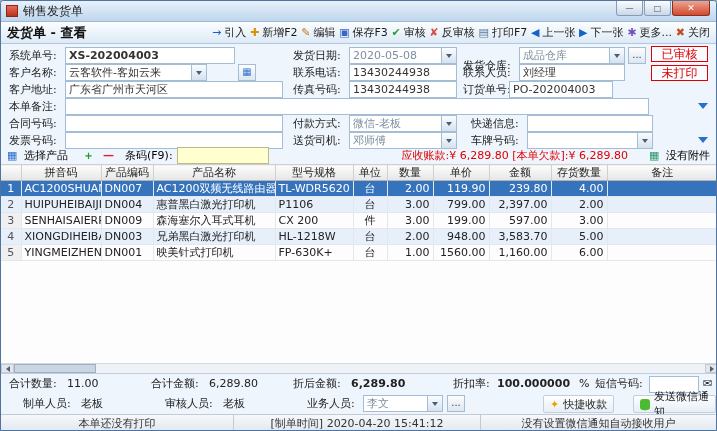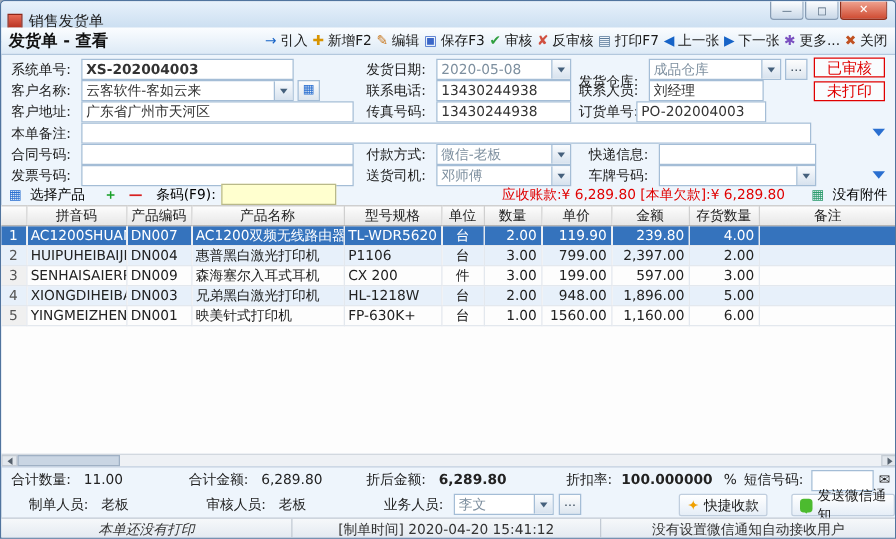--- a/index.html
+++ b/index.html
@@ -4,21 +4,21 @@
 <style>
   * { box-sizing:border-box; margin:0; padding:0; }
   html,body { background:#9aa7b8; }
   body { font-family:"DejaVu Sans","Liberation Sans",sans-serif; }
   .window { position:relative; width:717px; height:431px; background:#eef5fc;
             border:1px solid #50749e; border-radius:4px 4px 0 0; overflow:hidden; }
 
   
   .titlebar { position:absolute; top:0; left:0; right:0; height:21px;
               background:linear-gradient(#e7f1fb,#bed6ec); border-bottom:1px solid #9db8d4;
-              display:flex; align-items:center; padding:16px 5px; }
+              display:flex; align-items:center; padding:4px 5px; }
   .appicon { width:12px; height:12px; background:linear-gradient(#e86a55,#b83322); border:1px solid #8e2517; margin-right:5px; }
   .wtitle { font-size:12px; color:#1c1c1c; }
   .winbtns { position:absolute; top:0; right:6px; display:flex; }
   .winbtn { width:27px; height:15px; margin-left:1px; border:1px solid #879cb4; border-top:none;
             border-radius:0 0 3px 3px; background:linear-gradient(#fcfdfe,#c9d8e8);
             display:flex; align-items:center; justify-content:center; font-size:8px; color:#42586e; }
   .winbtn.close { width:38px; background:linear-gradient(#f0a390,#cf4b32); border-color:#8e2d1a; color:#fff; font-size:9px; }
 
   
   .toolbar { position:absolute; top:21px; left:0; right:0; height:22px;
@@ -102,21 +102,21 @@
   .wxic { width:12px; height:11px; background:#4cbb2f; border-radius:3px; position:relative; }
   .wxic::after { content:""; position:absolute; left:2px; bottom:-4px;
                  border:3px solid transparent; border-top:4px solid #4cbb2f; }
   .smsic { color:#e07818; font-size:12px; line-height:19px; }
 
   
   .statusbar { position:absolute; top:413px; left:0; right:0; height:18px;
                background:linear-gradient(#f6f8fa,#e1e8f0); border-top:1px solid #c2cad4;
                display:flex; font-size:11px; color:#333; }
   .scell { display:flex; align-items:center; justify-content:center; white-space:nowrap; }
-  .scell.c1 { width:232px;font-style:italic; }
+  .scell.c1 { width:232px; }
   .scell.c2 { width:248px; border-left:1px solid #c2cad4; border-right:1px solid #c2cad4; }
   .scell.c3 { flex:1; }
 </style>
 </head>
 <body>
 
 <div class="window">
 
   <div class="titlebar">
     <span class="appicon"></span>
@@ -199,31 +199,31 @@
     <div class="fld combo" style="left:518px;top:3px;width:106px">
       <span class="val dim">成品仓库</span>
       <span class="cbtn">
           <span class="arrdn"></span>
         </span>
     </div>
     <div class="mini" style="left:627px;top:3px">...</div>
     <div class="badge" style="left:650px;top:2px">已审核</div>
 
     <span class="flabel" style="left:8px;top:20px">客户名称:</span>
-    <div class="fld combo" style="left:64px;top:20px;width:170px">
+    <div class="fld combo" style="left:64px;top:20px;width:142px">
       <span class="val">云客软件-客如云来</span>
       <span class="cbtn">
           <span class="arrdn"></span>
         </span>
     </div>
     <div class="mini" style="left:237px;top:20px;color:#2a6fd0">▦</div>
     <span class="flabel" style="left:292px;top:20px">联系电话:</span>
     <div class="fld" style="left:348px;top:20px;width:108px">13430244938</div>
     <span class="flabel" style="left:462px;top:20px">联系人员:</span>
-    <div class="fld" style="left:518px;top:20px;width:92px">刘经理</div>
+    <div class="fld" style="left:518px;top:20px;width:106px">刘经理</div>
     <div class="badge" style="left:650px;top:21px">未打印</div>
 
     <span class="flabel" style="left:8px;top:37px">客户地址:</span>
     <div class="fld" style="left:64px;top:37px;width:218px">广东省广州市天河区</div>
     <span class="flabel" style="left:292px;top:37px">传真号码:</span>
     <div class="fld" style="left:348px;top:37px;width:108px">13430244938</div>
     <span class="flabel" style="left:462px;top:37px">订货单号:</span>
     <div class="fld" style="left:508px;top:37px;width:104px">PO-202004003</div>
 
     <span class="flabel" style="left:8px;top:54px">本单备注:</span>
@@ -336,21 +336,21 @@
           </tr>
           <tr>
             <td>4</td>
             <td>XIONGDIHEIBA</td>
             <td>DN003</td>
             <td>兄弟黑白激光打印机</td>
             <td>HL-1218W</td>
             <td>台</td>
             <td>2.00</td>
             <td>948.00</td>
-            <td>1,896.00</td>
+            <td>3,583.70</td>
             <td>5.00</td>
             <td></td>
           </tr>
           <tr>
             <td>5</td>
             <td>YINGMEIZHENS</td>
             <td>DN001</td>
             <td>映美针式打印机</td>
             <td>FP-630K+</td>
             <td>台</td>

